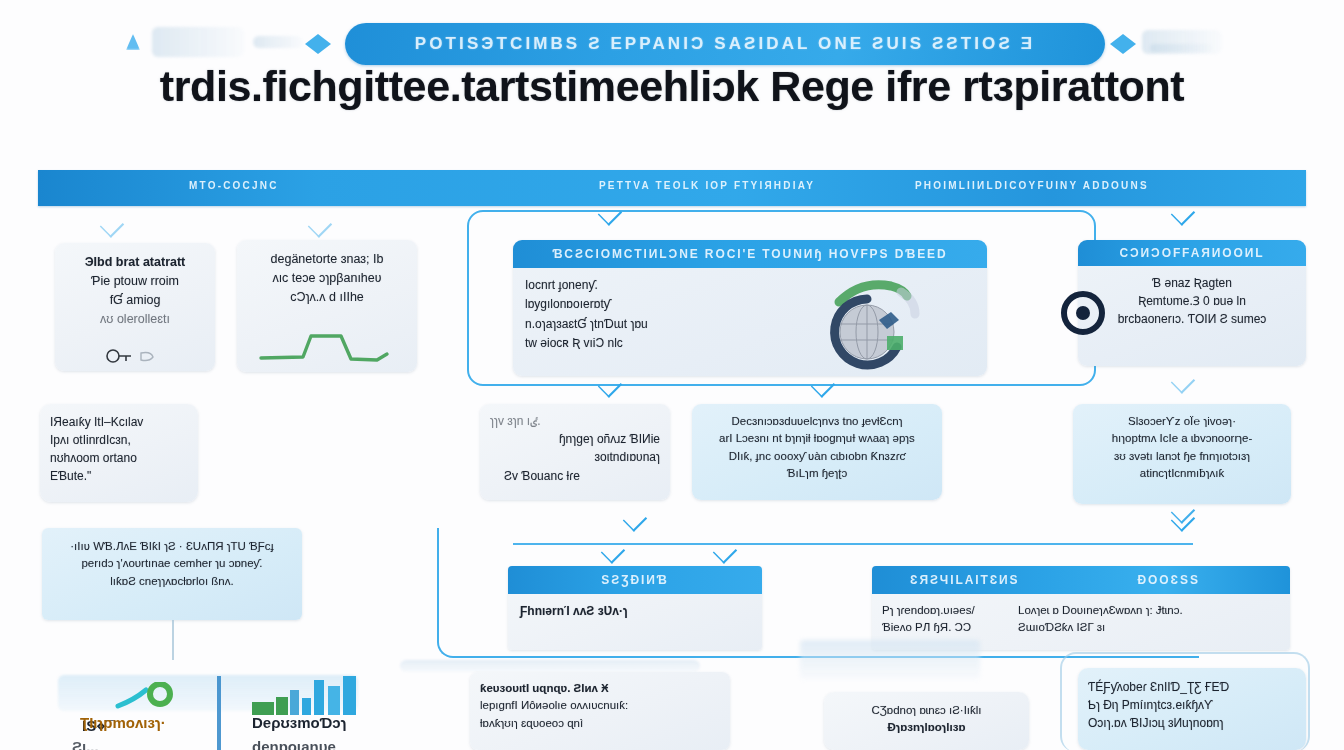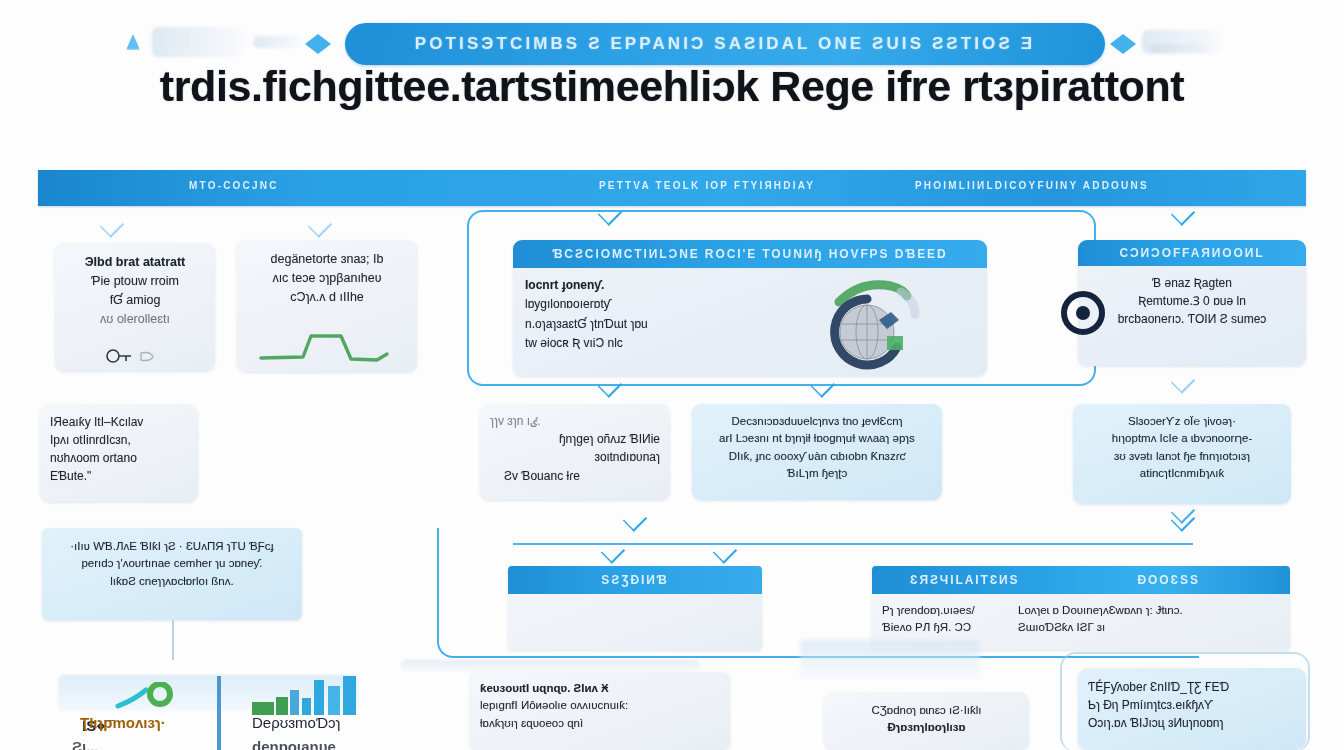--- a/index.html
+++ b/index.html
@@ -192,21 +192,21 @@
     <svg class="spark" style="left:22px;top:84px;" width="138" height="42" viewBox="0 0 138 42">
       <path d="M2 34 L44 33 L52 12 L82 12 L92 35 L118 36 L128 30" fill="none" stroke="#3f9e52" stroke-width="3.4" stroke-linejoin="round" stroke-linecap="round" opacity=".9"></path>
     </svg>
   </div>
 
   <div class="card pale" style="left:513px;top:240px;width:474px;height:136px;">
     <div class="card-head wide">
       <span>ƁcƧCIOMCTIиLƆNE ROCI'E TOUNИɧ HOVFPS DƁEED</span>
     </div>
     <div class="card-body left blurtext" style="padding-top:8px;width:210px;font-size:12px;line-height:1.62">
-      <div style="font-weight:bold">Iocnrt ɟonenƴ.</div>
+      <div style="font-weight:normal">Iocnrt ɟonenƴ.</div>
       <div>lɒygılonɒoıerɒtƴ</div>
       <div>n.oɿaɿɜaɛtƓ ɿtnƊɯt ɿɒu</div>
       <div>tw ǝiocʀ Ʀ  vıiƆ nlc</div>
     </div>
     <svg class="globe-icon" style="left:282px;top:26px;" width="150" height="106" viewBox="0 0 150 106">
       <path d="M44 36 q22 -22 52 -16 q12 3 16 10" fill="none" stroke="#3f9e52" stroke-width="9" stroke-linecap="round" opacity=".85"></path>
       <path d="M106 26 q14 8 14 22" fill="none" stroke="#c9cfe0" stroke-width="9" stroke-linecap="round" opacity=".55"></path>
       <circle cx="72" cy="66" r="27" fill="#b9bfc9" opacity=".75"></circle>
       <g stroke="#8e95a2" stroke-width="1" fill="none" opacity=".9">
         <ellipse cx="72" cy="66" rx="27" ry="27"></ellipse>
@@ -287,20 +287,23 @@
       <div>perıdɔ ɿ'ʌoυrtınae cemher ɿu ɔɒneƴ.</div>
       <div>lıƙɒƧ cneɿɿʌɒcƚɒrloı ßnʌ.</div>
     </div>
   </div>
   <div class="vline faint" style="left:172px;top:620px;height:40px;"></div>
 
   <div class="card" style="left:508px;top:566px;width:254px;height:84px;border-radius:4px;">
     <div class="card-head" style="height:28px">
       <span>ЅƧƷƉIИƁ</span>
     </div>
+    <div class="card-body left blurtext" style="padding:8px 12px;font-size:12px">
+      <div style="font-weight:bold">ƑhnıǝrnΊ ʌʌƧ ɜƲʌ·ɿ</div>
+    </div>
   </div>
 
   <div class="card" style="left:872px;top:566px;width:418px;height:84px;border-radius:4px;">
     <div class="card-head" style="height:28px;justify-content:flex-start;padding-left:38px;
           background:linear-gradient(90deg,#1f8ed6 0%,#2ba2e6 40%,#39b0ee 70%,#1f93da 100%);">
       <span>ƐЯƧЧILAITƐИS</span>
       <span style="margin-left:118px">ƉOOƐЅS</span>
     </div>
     <div class="card-body left blurtext" style="padding:8px 10px;font-size:11.5px;display:flex;gap:16px">
       <div style="width:120px">
@@ -331,21 +334,21 @@
 
   <svg style="position:absolute;left:250px;top:676px;" width="110" height="40" viewBox="0 0 110 40">
     <rect x="2" y="26" width="22" height="13" fill="#3f9e52"></rect>
     <rect x="26" y="21" width="12" height="18" fill="#3f9e52"></rect>
     <rect x="40" y="14" width="9" height="25" fill="#4aa8d8"></rect>
     <rect x="52" y="22" width="9" height="17" fill="#2fa8df"></rect>
     <rect x="64" y="4" width="10" height="35" fill="#2fa8df"></rect>
     <rect x="78" y="10" width="12" height="29" fill="#45b4e6"></rect>
     <rect x="93" y="0" width="13" height="39" fill="#2fa8df"></rect>
   </svg>
-  <div style="position:absolute;left:252px;top:714px;font-size:15px;font-weight:normal;color:#1c2430;filter:blur(.4px);">DeρʊɜmoƊɔɿ</div>
+  <div style="position:absolute;left:252px;top:714px;font-size:15px;font-weight:bold;color:#1c2430;filter:blur(.4px);">DeρʊɜmoƊɔɿ</div>
   <div style="position:absolute;left:252px;top:738px;font-size:15px;font-weight:bold;color:#1c2430;filter:blur(.5px);opacity:.8">deŋɒoɩaŋυe</div>
 
   <div class="card" style="left:470px;top:672px;width:260px;height:78px;border-radius:8px;">
     <div class="card-body left blurtext" style="padding:8px 10px;font-size:11.5px;line-height:1.52">
       <div style="font-weight:bold">ƙeυɜoυıtI uɋnɋʋ. ƧIиʌ Ӿ</div>
       <div>  lepıɡnfI    Иôиǝolıe oʌʌıυcnuıƙ:</div>
       <div>  ƚɒʌƙɿʊıɿ ɛɋυoeoɔ ɋnì</div>
     </div>
   </div>
 

